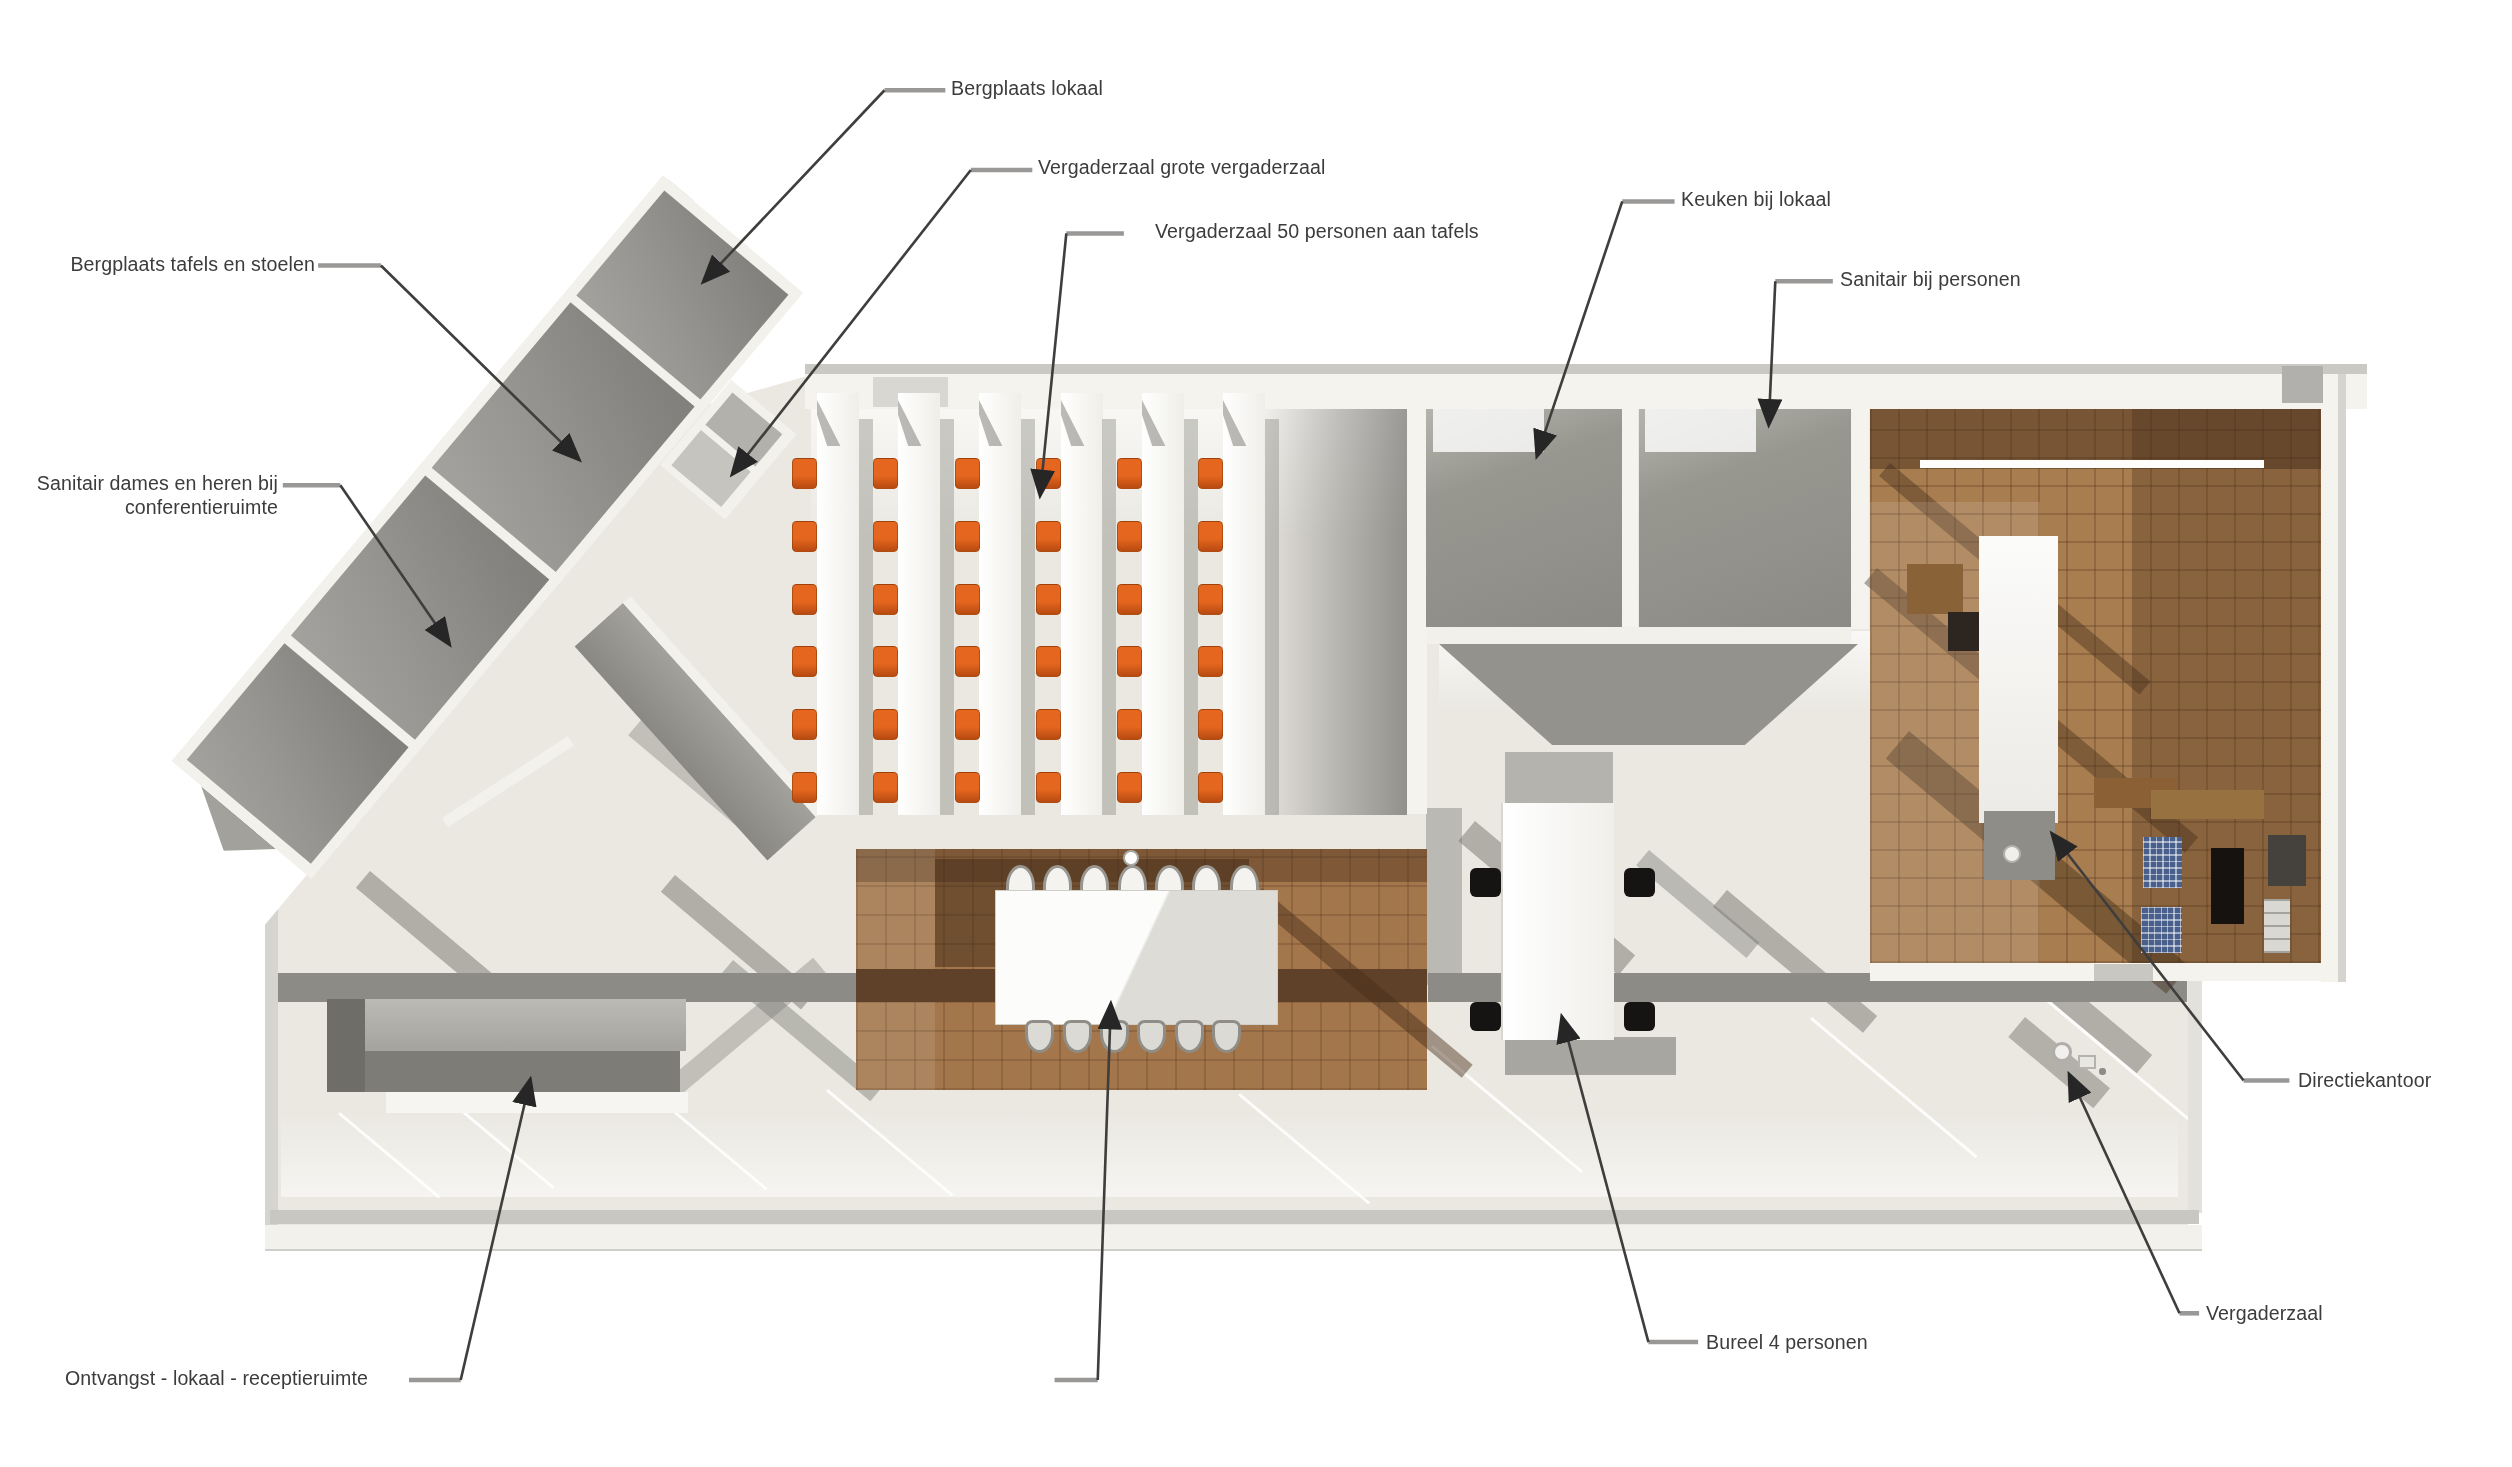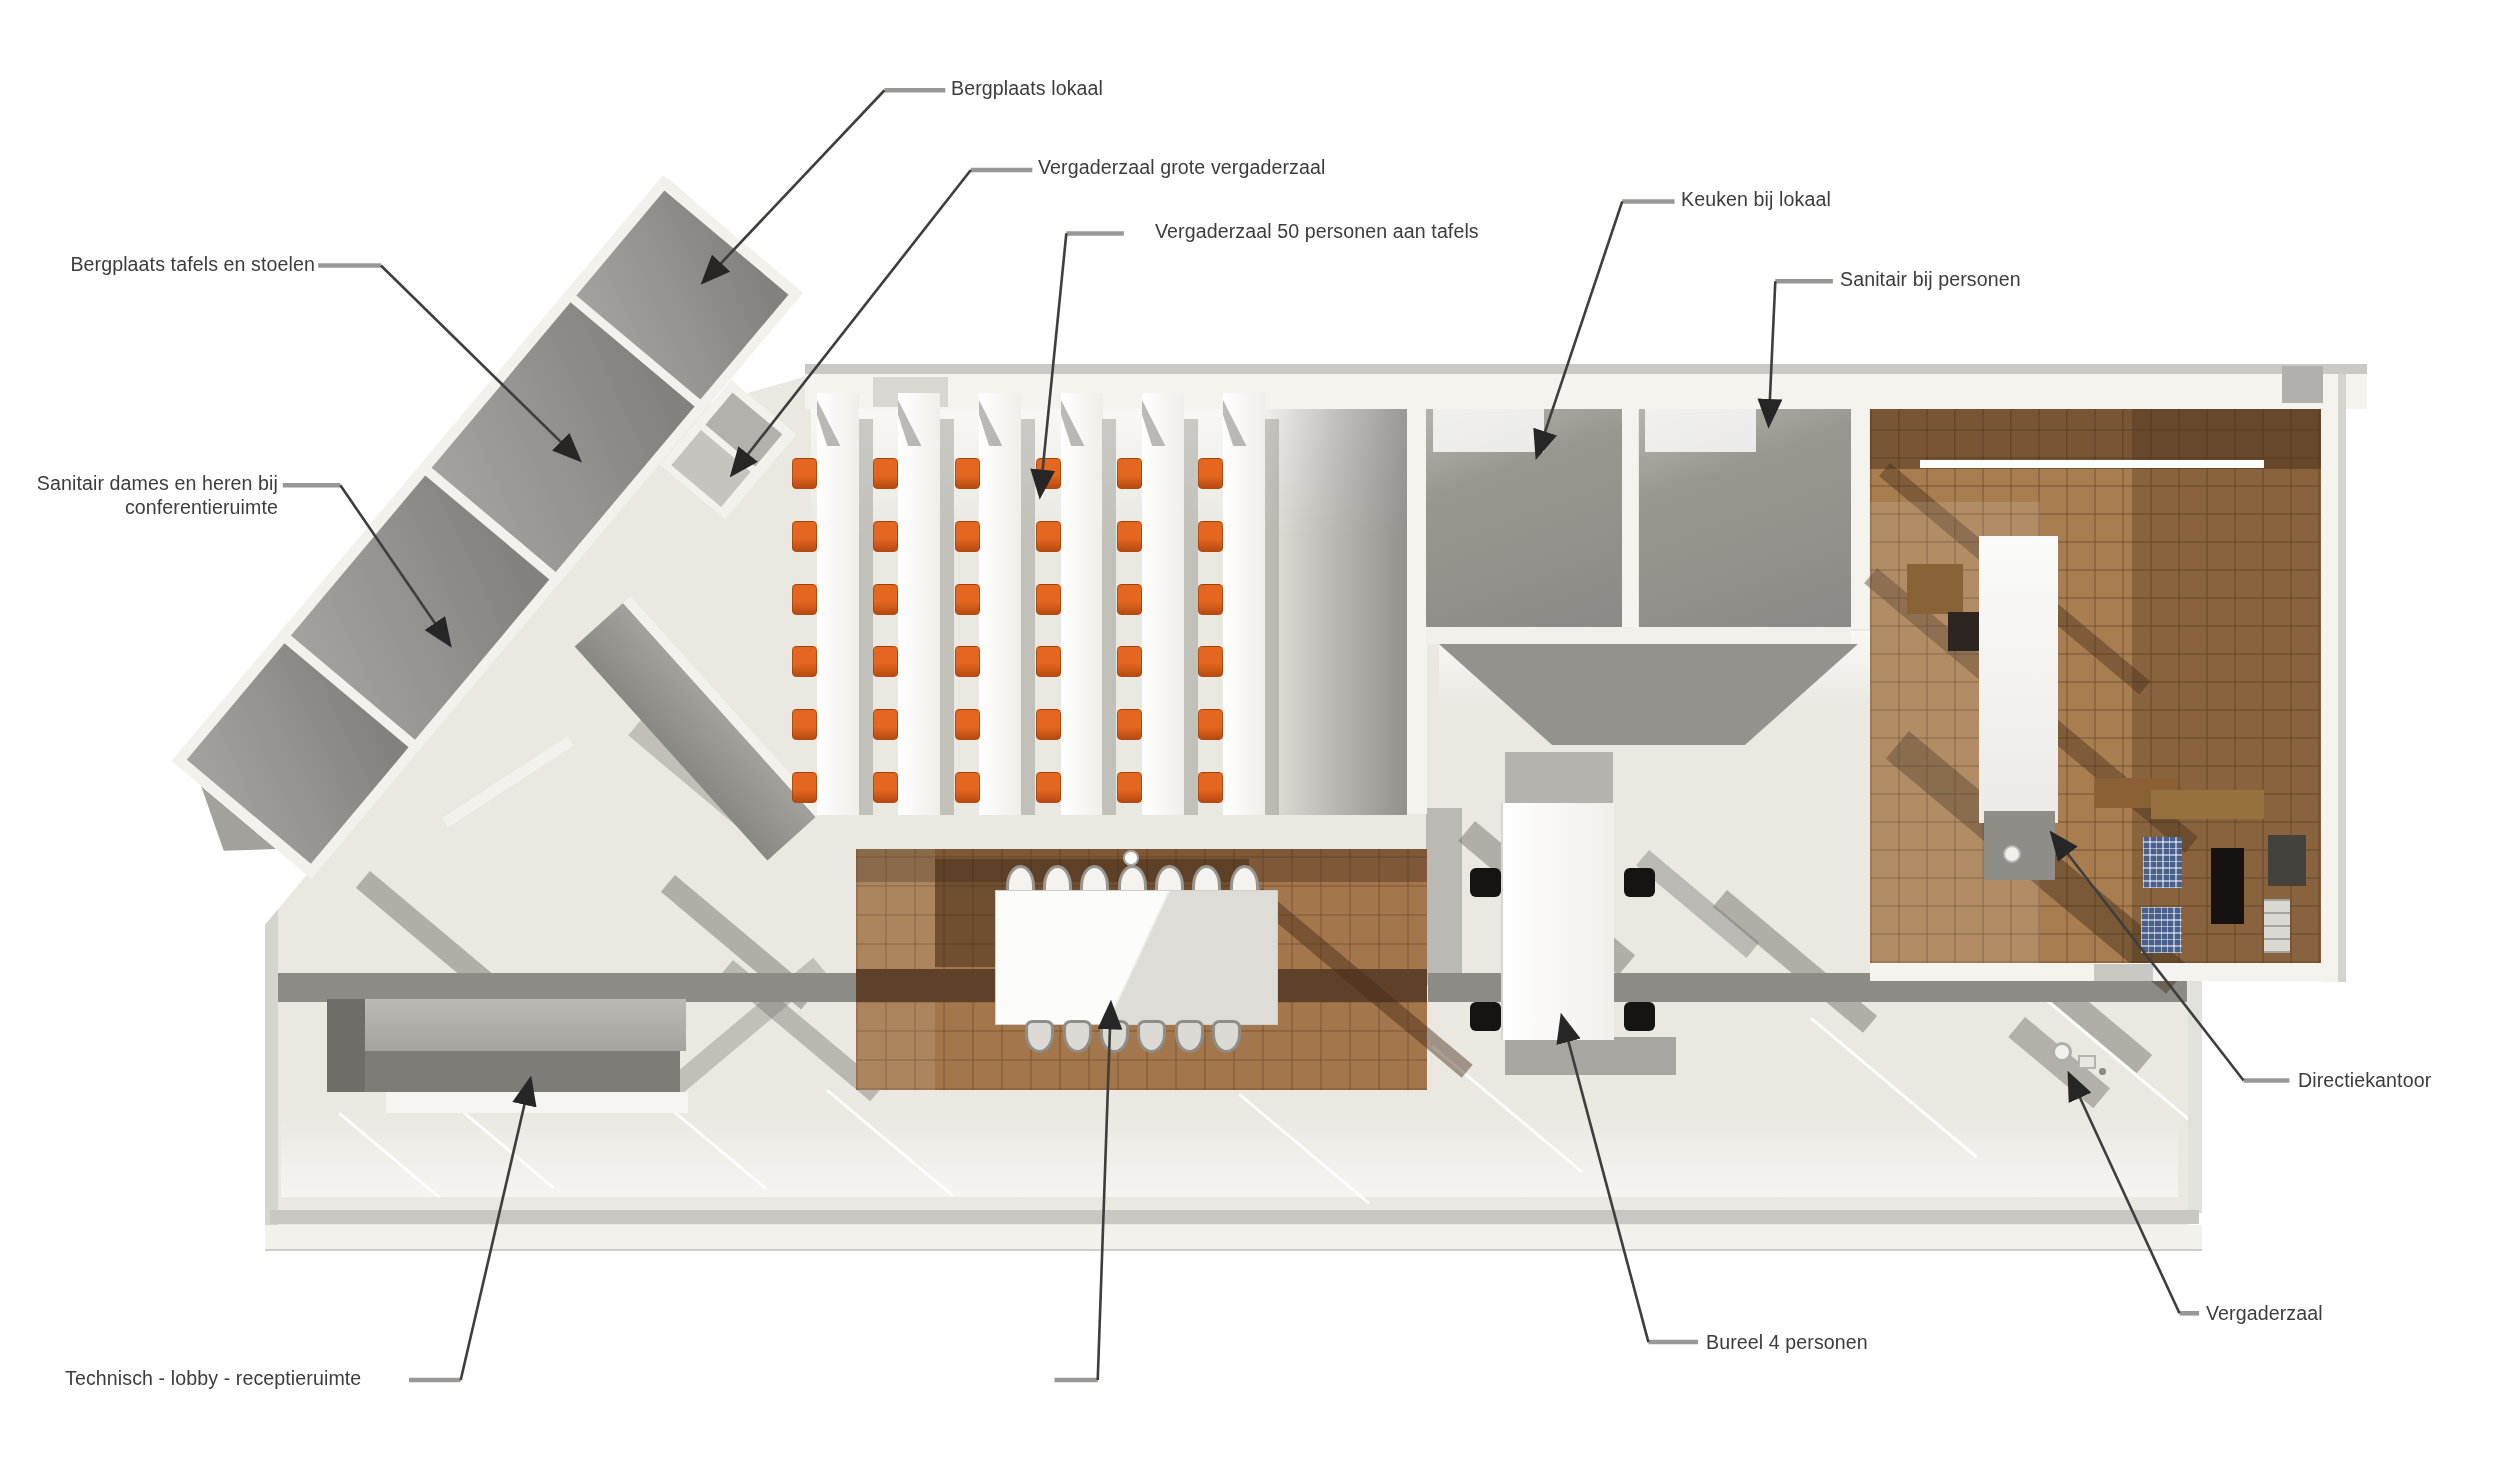--- a/index.html
+++ b/index.html
@@ -275,15 +275,15 @@
   <div class="lbl" style="left:1038px;top:156px;">Vergaderzaal grote vergaderzaal</div>
   <div class="lbl" style="left:1131px;top:220px;margin-left:24px;">Vergaderzaal 50 personen aan tafels</div>
   <div class="lbl" style="left:1681px;top:188px;">Keuken bij lokaal</div>
   <div class="lbl" style="left:1840px;top:268px;">Sanitair bij personen</div>
   <div class="lbl r" style="left:34px;top:253px;width:281px;">Bergplaats tafels en stoelen</div>
   <div class="lbl r" style="left:0px;top:472px;width:278px;">Sanitair dames en heren bij
 conferentieruimte</div>
   <div class="lbl" style="left:2298px;top:1069px;">Directiekantoor</div>
   <div class="lbl" style="left:2206px;top:1302px;">Vergaderzaal</div>
   <div class="lbl" style="left:1706px;top:1331px;">Bureel 4 personen</div>
-  <div class="lbl" style="left:65px;top:1367px;">Technisch - lobby - receptieruimte</div>
+  <div class="lbl" style="left:65px;top:1367px;">Ontvangst - lokaal - receptieruimte</div>
 </div>
 
 
 </body></html>

